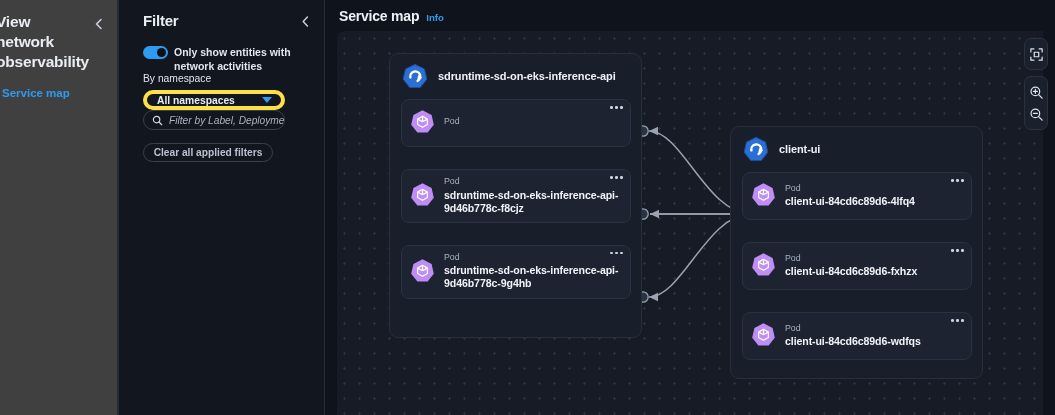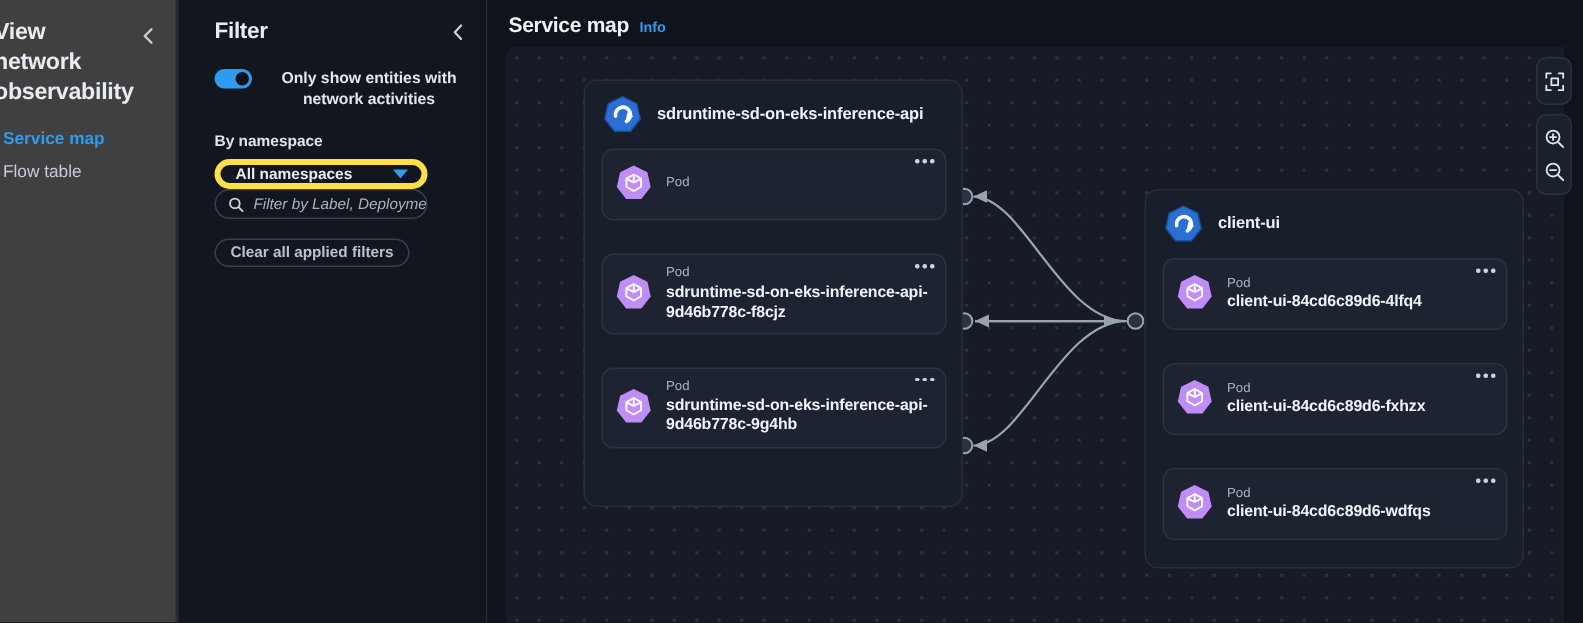--- a/index.html
+++ b/index.html
@@ -54,38 +54,38 @@
     border-left: 1px solid #262c38;
     border-right: 1px solid #262c38;
   }
   .filter-head {
     display: flex; align-items: flex-start; justify-content: space-between;
   }
   .filter-title { font-size: 15px; font-weight: bold; color: #e9ecf2; letter-spacing:-.2px;}
   .filter-collapse { width: 13px; height: 13px; color: #c9cfdb; cursor: pointer; margin-top:3px; margin-right:-2px;}
   .filter-collapse svg { display:block; }
 
-  .toggle-row { display: flex; align-items: flex-start; gap: 18px; margin-top: 16px; text-align: center; }
+  .toggle-row { display: flex; align-items: flex-start; gap: 6px; margin-top: 16px; }
   .toggle {
     position: relative; flex: 0 0 auto;
     width: 25px; height: 13px; border-radius: 7px;
     background: #2f9bf0; margin-top: 1px; cursor: pointer;
   }
   .toggle::after {
     content: ""; position: absolute; top: 2px; right: 2px;
     width: 9px; height: 9px; border-radius: 50%; background: #0d1117;
   }
   .toggle-label {
     font-size: 10.5px; color: #e2e6ee; line-height: 1.35; font-weight: bold;
     max-width: 120px;
   }
 
   .field-label {
-    font-size: 10.3px; color: #dfe4ec; font-weight: bold;
-    margin-top: 16px; margin-bottom: 6px;
+    font-size: 10.3px; color: #dfe4ec; font-weight: normal;
+    margin-top: 0; margin-bottom: 6px;
   }
   .select-box {
     position: relative;
     width: 142px; height: 20px;
     border: 4px solid #fde047; border-radius: 10px;
     background: transparent;
     display: flex; align-items: center;
     padding: 0 10px; cursor: pointer;
   }
   .select-value { font-size: 10.3px; color: #e8ecf3; font-weight: bold; }
@@ -143,21 +143,21 @@
   .edges { position: absolute; left: 0; top: 0; width: 706px; height: 385px; pointer-events: none; }
 
   
   .group {
     position: absolute;
     background: #191e2b;
     border: 1px solid #272e3c;
     border-radius: 9px;
   }
   .group.g-left  { left: 52px;  top: 22px;  width: 253px; height: 285px; }
-  .group.g-right { left: 426px; top: 95px;  width: 253px; height: 253px; }
+  .group.g-right { left: 393px; top: 95px;  width: 253px; height: 253px; }
 
   .group-head { display: flex; align-items: center; gap: 9px; padding: 9px 10px 0 11px; }
   .hept { flex: 0 0 auto; width: 28px; height: 28px; }
   .hept svg { display: block; }
   .group-title {
     font-size: 11px; font-weight: bold; color: #eef1f7;
     line-height: 1.25; letter-spacing: -.1px;
     max-width: 180px; word-break: break-all;
   }
 
@@ -208,21 +208,20 @@
     <div class="leftnav-title">View network observability</div>
 
     <div class="collapse-chevron">
       <svg viewBox="0 0 14 14" width="14" height="14" fill="none" stroke="currentColor" stroke-width="1.6" stroke-linecap="round" stroke-linejoin="round">
         <path d="M9 2.5 L4.5 7 L9 11.5"></path>
       </svg>
     </div>
 
     <div class="nav-items">
       <div class="nav-item active">Service map</div>
-      <div class="nav-item">Flow table</div>
     </div>
     <div class="leftnav-divider"></div>
   </div>
 
   <div class="filterpanel">
     <div class="filter-head">
       <div class="filter-title">Filter</div>
       <div class="filter-collapse">
         <svg viewBox="0 0 13 13" width="13" height="13" fill="none" stroke="currentColor" stroke-width="1.5" stroke-linecap="round" stroke-linejoin="round">
           <path d="M8.4 2 L4.2 6.5 L8.4 11"></path>

